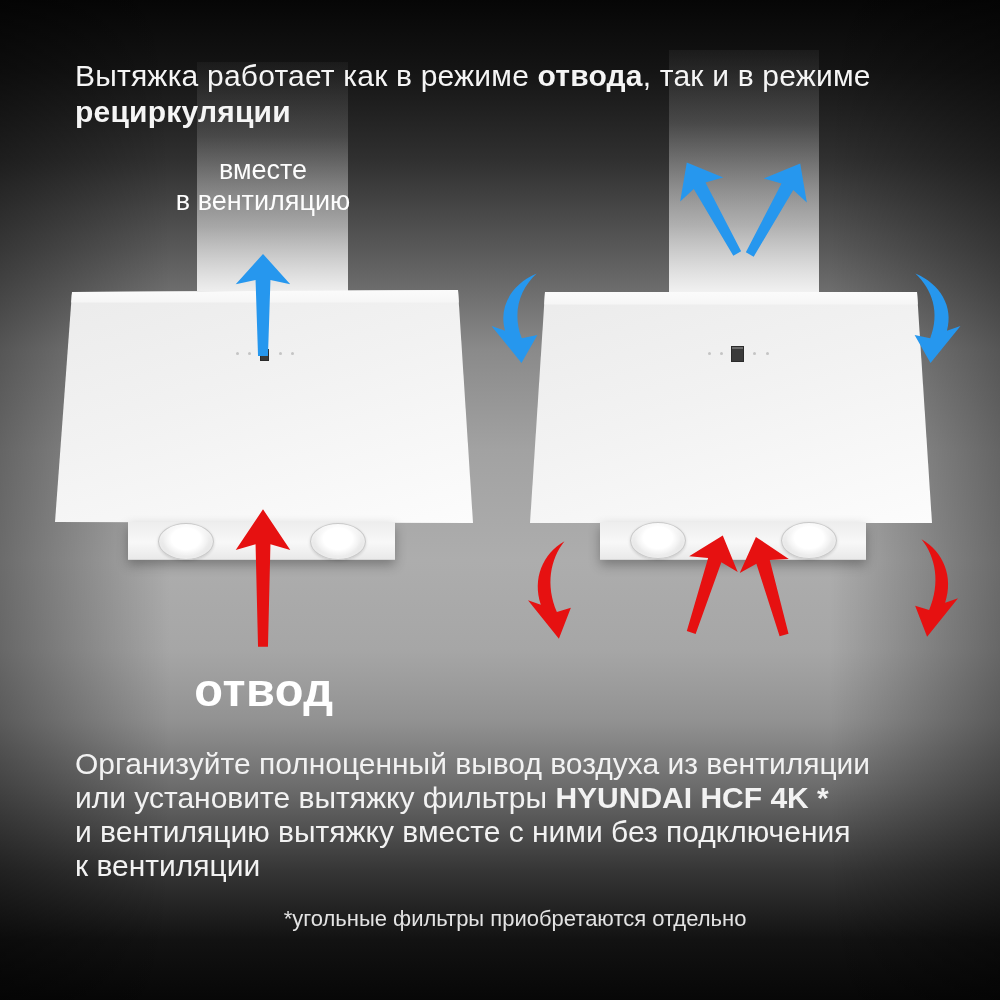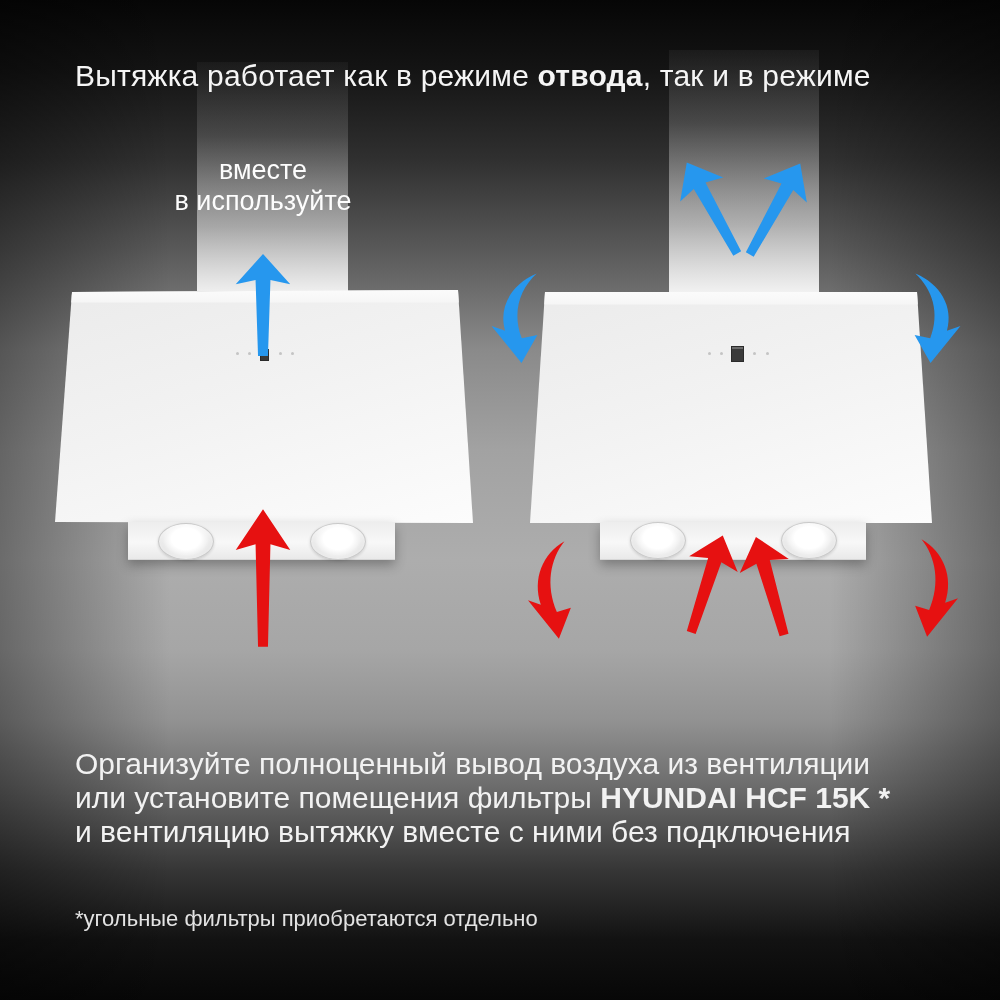--- a/index.html
+++ b/index.html
@@ -46,21 +46,21 @@
     box-shadow:inset 0 2px 0 rgba(255,255,255,0.25);}
   
   .txt{position:absolute;z-index:6;color:#f5f5f5;}
   .header{left:75px;top:58px;width:870px;font-size:30px;line-height:36px;letter-spacing:0.2px;}
   .b{font-weight:bold;}
   .duct-label{left:163px;top:155px;width:200px;text-align:center;font-size:27px;line-height:31px;color:#fdfdfd;}
   .caption{top:662px;font-size:47px;font-weight:bold;color:#ffffff;text-align:center;letter-spacing:0.5px;}
   .caption-l{left:55px;width:418px;}
   .caption-r{left:533px;width:400px;}
   .bodytext{left:75px;top:747px;width:880px;font-size:30px;line-height:34px;color:#f2f2f2;}
-  .footnote{left:75px;top:906px;width:880px;font-size:22px;color:#e3e3e3;}
+  .footnote{left:75px;top:906px;width:880px;font-size:22px;color:#e3e3e3;text-align:center;}
   
   .arrow{position:absolute;z-index:5;}
   .arrow svg{display:block;width:100%;height:100%;}
   .fill-blue{fill:var(--arrow-blue,#2697ee);}
   .fill-red{fill:var(--arrow-red,#e51212);}
   .hiddefs{position:absolute;width:0;height:0;overflow:hidden;}
 </style>
 </head>
 <body>
 
@@ -75,25 +75,26 @@
         <path d="M74,4 C38,14 16,42 22,74 L4,66 L40,118 L66,84 L44,86 C34,52 48,22 74,4 Z"></path>
       </symbol>
     </defs>
   </svg>
 
   <div class="duct duct-l"></div>
   <div class="duct duct-r"></div>
 
   <div class="txt header">
     <span>Вытяжка работает как в режиме </span><span class="b">отвода</span><span>, так и в режиме</span><br>
+    <span class="b">рециркуляции</span>
   </div>
 
   <div class="txt duct-label">
     <span>вместе</span><br>
-    <span>в используйте</span>
+    <span>в вентиляцию</span>
   </div>
 
   <div class="panel panel-l"></div>
   <div class="base base-l"></div>
   <div class="lamp" style="left:158px;top:523px;"></div>
   <div class="lamp" style="left:310px;top:523px;"></div>
   <div class="ctrl-dot" style="left:236px;top:352px;"></div>
   <div class="ctrl-dot" style="left:248px;top:352px;"></div>
   <div class="ctrl-display" style="left:260px;top:349px;width:7px;height:10px;"></div>
   <div class="ctrl-dot" style="left:279px;top:352px;"></div>
@@ -103,20 +104,21 @@
     <svg viewBox="0 0 100 220" preserveAspectRatio="none">
         <use href="#arrow-straight" class="fill-blue"></use>
       </svg>
   </div>
   <div class="arrow" style="left:232px;top:508px;width:62px;height:140px;">
     <svg viewBox="0 0 100 220" preserveAspectRatio="none">
         <use href="#arrow-straight" class="fill-red"></use>
       </svg>
   </div>
 
+  <div class="txt caption caption-l">отвод</div>
 
   <div class="panel panel-r"></div>
   <div class="base base-r"></div>
   <div class="lamp" style="left:630px;top:522px;"></div>
   <div class="lamp" style="left:781px;top:522px;"></div>
   <div class="ctrl-dot" style="left:708px;top:352px;"></div>
   <div class="ctrl-dot" style="left:720px;top:352px;"></div>
   <div class="ctrl-display" style="left:731px;top:346px;width:11px;height:14px;"></div>
   <div class="ctrl-dot" style="left:753px;top:352px;"></div>
   <div class="ctrl-dot" style="left:766px;top:352px;"></div>
@@ -162,20 +164,21 @@
   <div class="arrow" style="left:896px;top:538px;width:66px;height:100px;transform:scaleX(-1) rotate(-10deg);">
     <svg viewBox="0 0 100 120" preserveAspectRatio="none">
         <use href="#arrow-swoosh" class="fill-red"></use>
       </svg>
   </div>
 
 
   <div class="txt bodytext">
     <div>Организуйте полноценный вывод воздуха из вентиляции</div>
     <div>
-      <span>или установите помещения фильтры </span><span class="b">HYUNDAI HCF 15K</span><span class="b"> *</span>
+      <span>или установите вытяжку фильтры </span><span class="b">HYUNDAI HCF 4K</span><span class="b"> *</span>
     </div>
     <div>и вентиляцию вытяжку вместе с ними без подключения</div>
+    <div>к вентиляции</div>
   </div>
 
   <div class="txt footnote">*угольные фильтры приобретаются отдельно</div>
 
 </div>
 
 </body></html>

